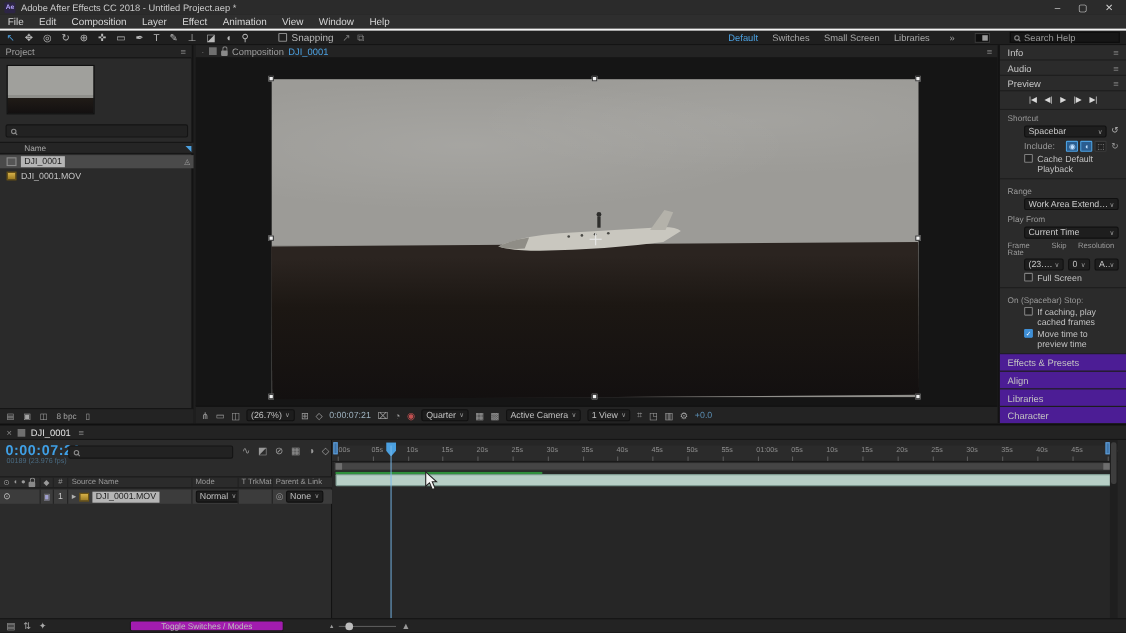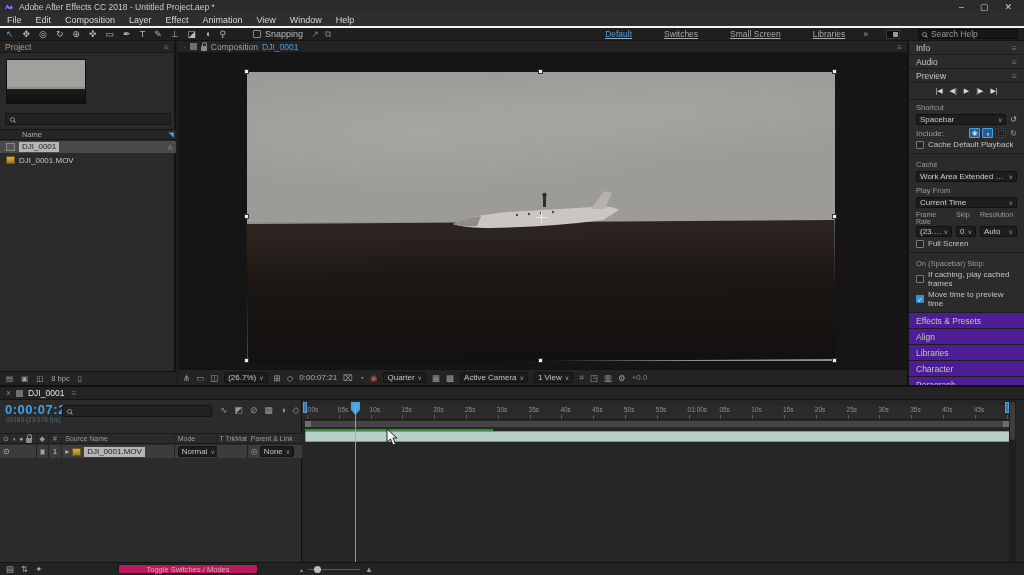--- a/index.html
+++ b/index.html
@@ -72,21 +72,21 @@
   .chip { background:#1d1d1d; border:1px solid #111; border-radius:2px; padding:0 3px; height:11px; line-height:10px; display:inline-flex; align-items:center; gap:3px; color:#c2c2c2; white-space:nowrap; }
   .chev { font-size:6px; color:#9a9a9a; }
   .tb-ic { color:#9e9e9e; font-size:8.5px; }
   .exposure { color:#5b8fb5; }
 
   
   #right-panel { position:absolute; left:907px; top:41px; width:117px; height:344px; background:#2b2b2b; border-left:2px solid #131313; font-size:8px; color:#c2c2c2; }
   .rsec { height:14px; border-bottom:1px solid #1d1d1d; display:flex; align-items:center; padding:0 7px; font-size:8.5px; color:#c6c6c6; }
   .transport { height:17px; display:flex; align-items:center; justify-content:center; gap:7px; color:#d8d8d8; font-size:7px; border-bottom:1px solid #1d1d1d; }
   .rlabel { font-size:7.5px; color:#9a9a9a; padding:3px 7px 1px; }
-  .rrow { display:flex; align-items:center; gap:4px; padding:1px 7px; }
+  .rrow { display:flex; gap:4px; padding:1px 7px;margin-left:15px; }
   .rchip { background:#1e1e1e; border:1px solid #101010; border-radius:2px; height:11px; display:flex; align-items:center; justify-content:space-between; padding:0 3px; color:#cccccc; flex:1; overflow:hidden; white-space:nowrap; }
   .rchip .val { overflow:hidden; text-overflow:ellipsis; }
   .cb { width:8px; height:8px; border:1px solid #7e7e7e; border-radius:1px; background:#222; flex:none; display:flex; align-items:center; justify-content:center; font-size:6px; color:#fff; }
   .cb.checked { background:#3f8fd6; border-color:#3f8fd6; }
   .inc-ic { width:11px; height:10px; display:flex; align-items:center; justify-content:center; font-size:7px; border-radius:1px; }
   .inc-on { background:#2a5d8f; color:#bfe0ff; border:1px solid #4ba0e0; }
   .inc-off { background:#222; color:#9a9a9a; border:1px solid #3a3a3a; }
   .rsep { height:1px; background:#1d1d1d; margin:3px 0; }
   .rbottom { height:16px; border-top:1px solid #1d1d1d; display:flex; align-items:center; padding:0 7px; font-size:8.5px; color:#c2c2c2; background:#4c1d95; }
   .col3 { display:flex; gap:4px; padding:0 7px; font-size:7px; color:#9a9a9a; }
@@ -122,21 +122,21 @@
   #workarea::before { left:0; } #workarea::after { right:0; }
   #cacheline { position:absolute; left:3px; top:29px; width:188px; height:2px; background:#2f8f3c; }
   #layerbar { position:absolute; left:3px; top:31px; width:705px; height:11px; background:#b7cfc6; border:1px solid #7e9a91; border-radius:1px; }
   #playhead-marker { position:absolute; left:49px; top:2px; width:9px; height:13px; background:#4ba0e0; clip-path:polygon(0 0,100% 0,100% 60%,50% 100%,0 60%); }
   #playhead-line { position:absolute; left:53px; top:5px; width:1px; height:158px; background:rgba(120,185,235,.85); }
   #tl-vscroll { position:absolute; right:0; top:0; width:7px; height:164px; background:#1f1f1f; }
   #tl-vscroll .thumb { position:absolute; left:1px; top:2px; width:5px; height:38px; background:#3d3d3d; border-radius:2px; }
 
   #tl-bottom { position:absolute; left:0; bottom:0; width:1024px; height:13px; background:#232323; border-top:1px solid #141414; display:flex; align-items:center; font-size:8px; color:#a8a8a8; }
   .tlb-icons { display:flex; gap:7px; padding-left:6px; font-size:8.5px; }
-  .toggle-btn { position:absolute; left:118px; width:140px; height:10px; background:#be185d; border:1px solid #1a1a1a; border-radius:2px; display:flex; align-items:center; justify-content:center; font-size:7.5px; color:#bdbdbd; }
+  .toggle-btn { position:absolute; left:118px; width:140px; height:10px; background:#a21caf; border:1px solid #1a1a1a; border-radius:2px; display:flex; align-items:center; justify-content:center; font-size:7.5px; color:#bdbdbd; }
   .tl-zoom { position:absolute; left:300px; display:flex; align-items:center; gap:5px; color:#9a9a9a; }
   .tl-zoom .track { width:52px; height:1px; background:#5a5a5a; position:relative; }
   .tl-zoom .knob { position:absolute; left:6px; top:-3px; width:7px; height:7px; border-radius:50%; background:#bdbdbd; }
 
   
   #cursor { position:absolute; left:386px; top:428px; z-index:50; }
 </style>
 </head>
 <body>
 
@@ -187,21 +187,21 @@
     <span class="snap-wrap">
       <span class="snap-box"></span>
       <span>Snapping</span>
       <span style="color:#7e7e7e;display:flex;gap:6px;margin-left:4px;">
 
       <span>↗</span>
           <span>⧉</span>
         </span>
     </span>
     <span class="ws-wrap">
-      <span style="display:flex;gap:32px;text-decoration:underline;">
+      <span style="display:flex;gap:13px;">
 
       <span class="ws active">Default</span>
           <span class="ws">Switches</span>
           <span class="ws">Small Screen</span>
           <span class="ws">Libraries</span>
         </span>
       <span>»</span>
       <span class="panelbox-icon"></span>
       <span class="help-search">
         <span class="mag"></span>
@@ -348,21 +348,21 @@
         <span class="inc-ic inc-on">◖</span>
         <span class="inc-ic inc-off">⬚</span>
       </span>
       <span style="color:#9a9a9a;">↻</span>
     </div>
     <div class="rrow">
       <span class="cb"></span>
       <span>Cache Default Playback</span>
     </div>
     <div class="rsep"></div>
-    <div class="rlabel">Cache</div>
+    <div class="rlabel">Range</div>
     <div class="rrow">
         <span class="rchip">
           <span class="val">Work Area Extended By Current…</span>
           <span class="chev">∨</span>
         </span>
       </div>
     <div class="rlabel">Play From</div>
     <div class="rrow">
         <span class="rchip">
           <span class="val">Current Time</span>

